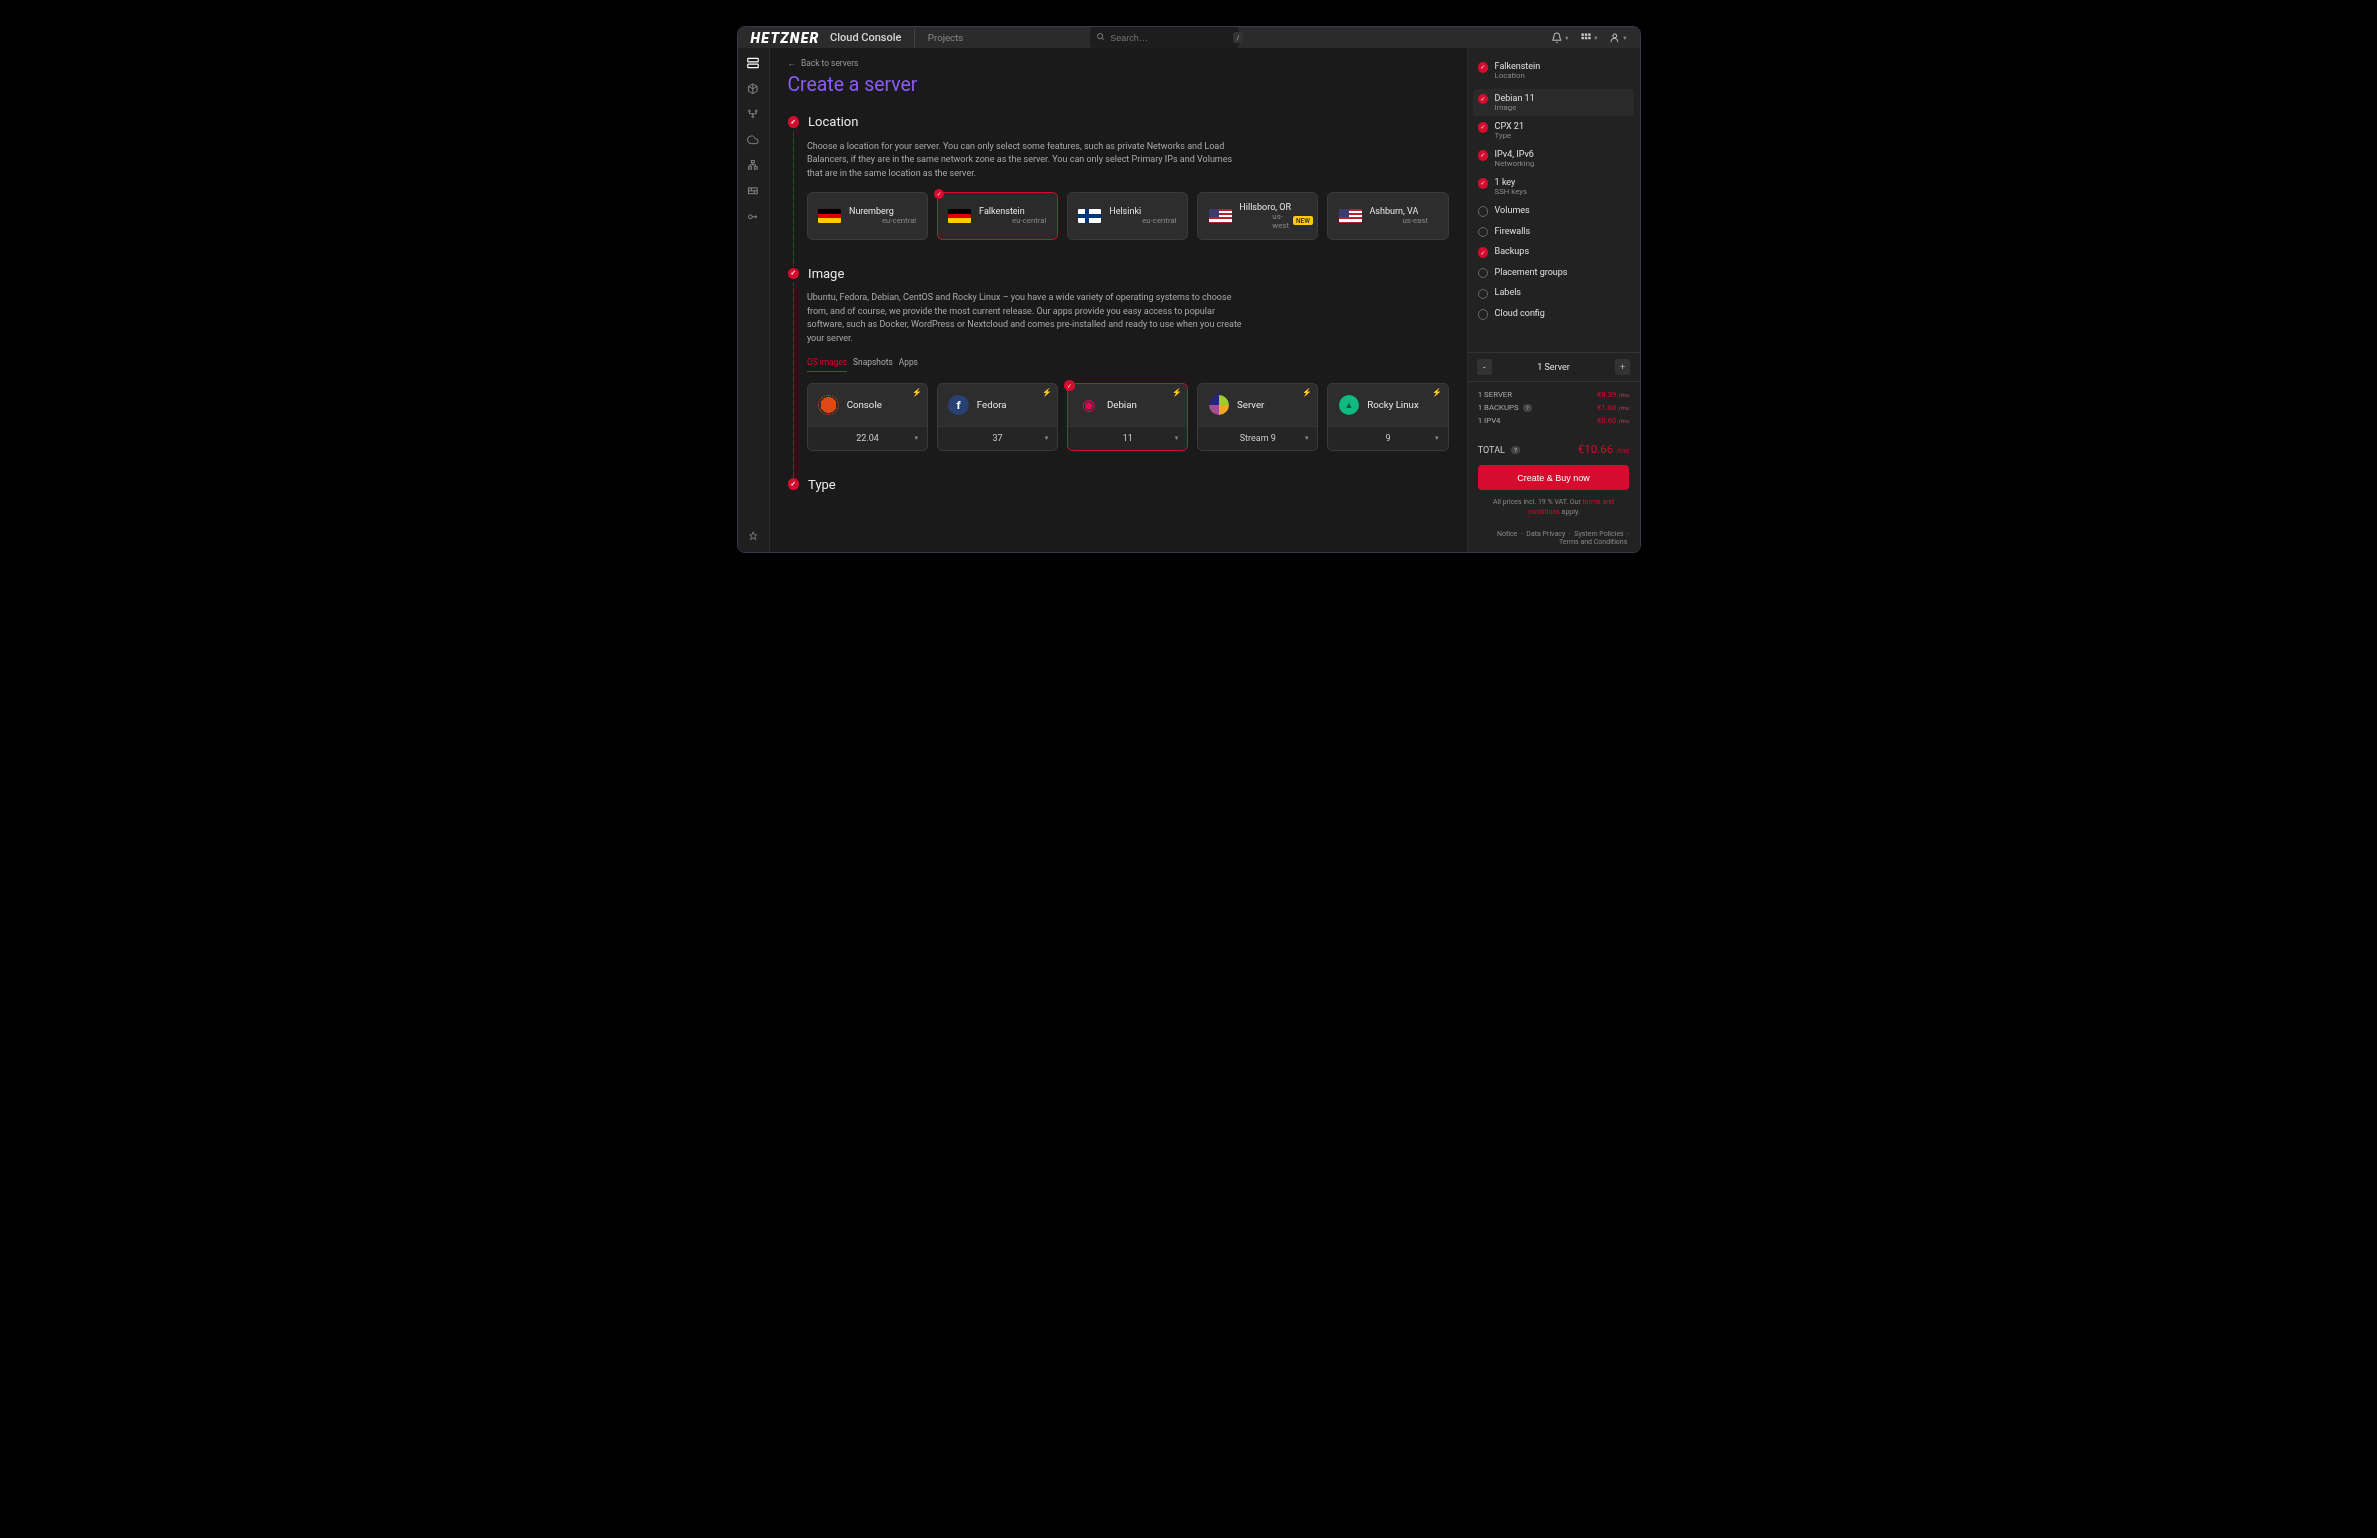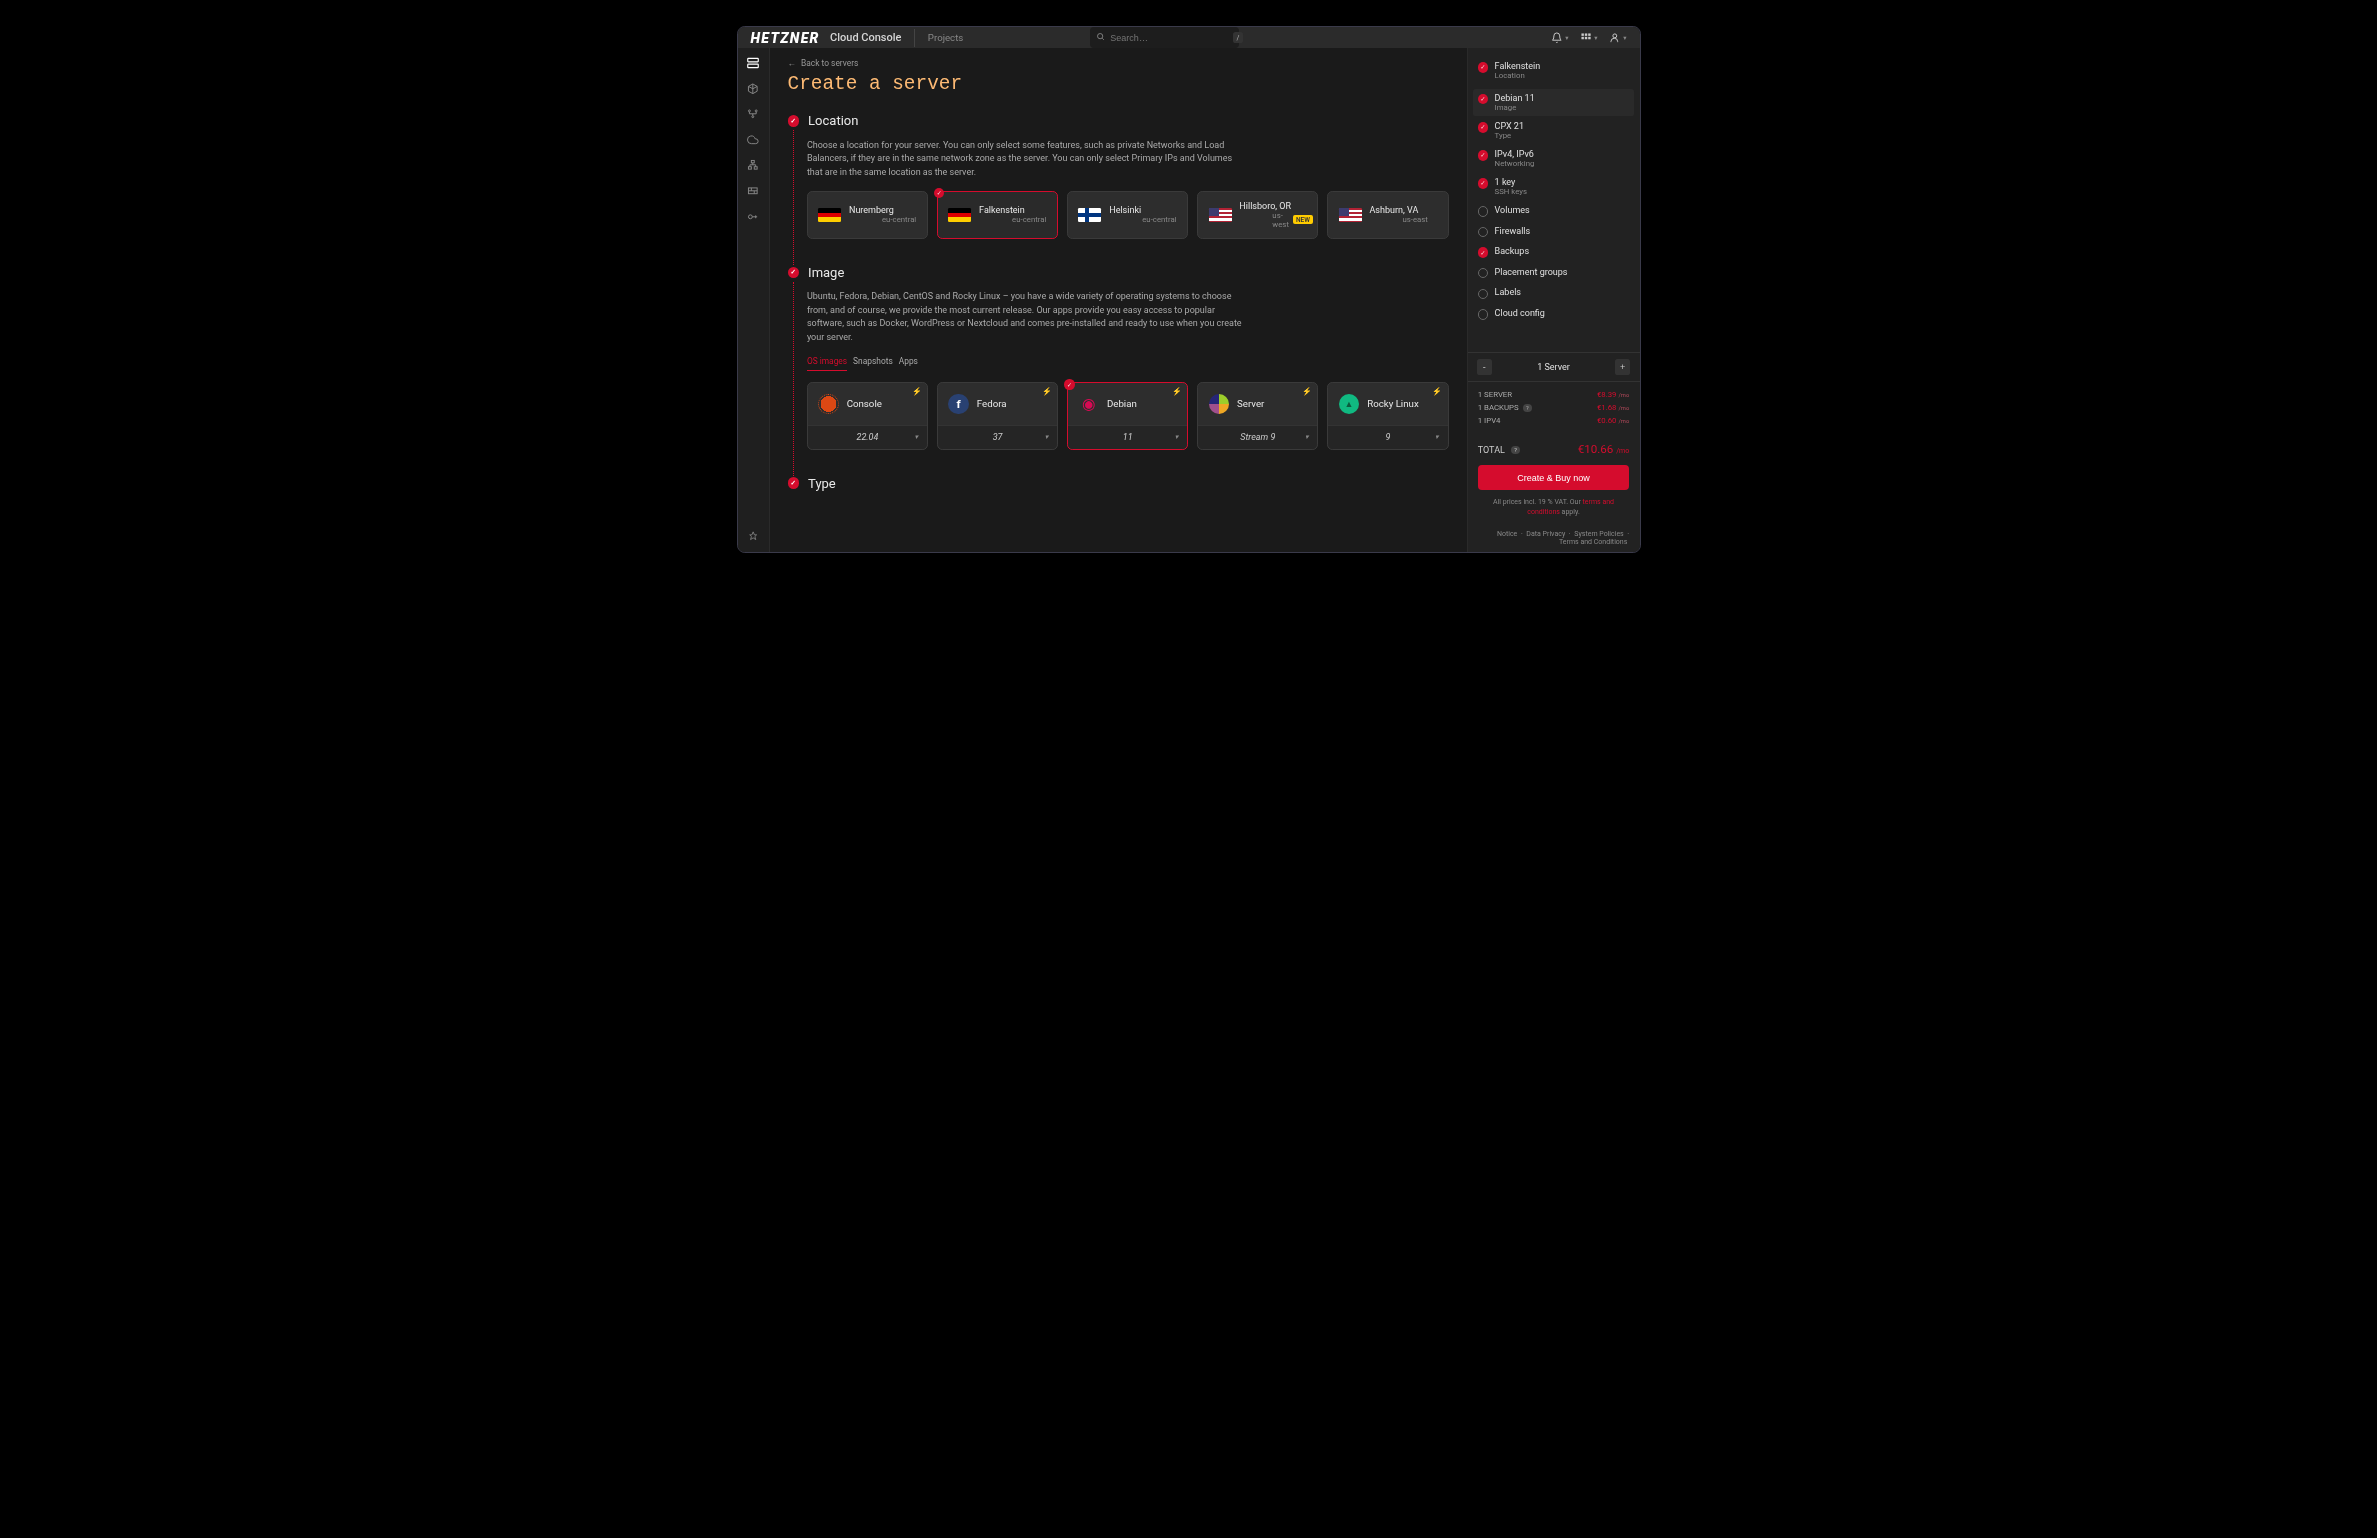--- a/index.html
+++ b/index.html
@@ -19,21 +19,21 @@
 
 .body-row { display: flex; height: 504px; }
 .leftbar { width: 32px; background: #1f1f1f; display: flex; flex-direction: column; align-items: center; padding-top: 7.8px; gap: 11.6px; border-right: 0.6px solid #2a2a2a; }
 .leftbar .icon { width: 14px; height: 14px; display: flex; align-items: center; justify-content: center; color: #888; cursor: pointer; }
 .leftbar .icon.active { color: #fff; }
 .leftbar .icon.active-wrap { border-left: 1.9px solid #d50c2d; padding-left: 0; margin-left: -1.9px; width: 100%; display: flex; justify-content: center; }
 .leftbar .pin { margin-top: auto; margin-bottom: 9px; }
 
 .main { flex: 1; padding: 10.3px 18px 0 18px; overflow-y: auto; }
 .backlink { display: flex; align-items: center; gap: 5.2px; color: #999; font-size: 8.4px; margin-bottom: 5.2px; }
-.page-title { font-size: 19.4px; color: #fdba74; font-weight: 400; margin-bottom: 18px; font-family: Liberation Mono, monospace; }
+.page-title { font-size: 19.4px; color: #8b5cf6; font-weight: 400; margin-bottom: 18px; }
 .section { margin-bottom: 26px; position: relative; }
 .sec-head { display: flex; align-items: center; gap: 9px; margin-bottom: 10.3px; }
 .red-dot { width: 11.6px; height: 11.6px; background: #d50c2d; border-radius: 50%; display: flex; align-items: center; justify-content: center; flex-shrink: 0; }
 .red-dot::after { content: "✓"; color: #fff; font-size: 6.5px; font-weight: bold; }
 .sec-title { font-size: 13px; color: #e8e8e8; font-weight: 400; }
 .sec-desc { color: #aaa; font-size: 9px; line-height: 1.5; margin-left: 19.4px; margin-bottom: 11.6px; max-width: 439px; }
 .dotted-line { position: absolute; left: 5.8px; top: 17px; bottom: -26px; border-left: 0.6px dotted #d50c2d; }
 
 .loc-cards { display: flex; gap: 9px; margin-left: 19.4px; }
 .loc-card { background: #2d2d2d; border: 0.6px solid #3a3a3a; border-radius: 5.2px; padding: 9px 10.3px; display: flex; align-items: center; gap: 7.8px; flex: 1; cursor: pointer; position: relative; min-width: 0; }
@@ -63,21 +63,21 @@
 .os-icon { width: 20.7px; height: 20.7px; border-radius: 50%; display: flex; align-items: center; justify-content: center; flex-shrink: 0; }
 .os-ubuntu { background: radial-gradient(circle, #dd4814 60%, transparent 60%); border: 1.9px dotted #dd4814; }
 .os-fedora { background: #294172; }
 .os-fedora::after { content: "f"; color: #fff; font-weight: bold; font-size: 11.6px; }
 .os-debian { background: transparent; }
 .os-debian::after { content: "◉"; color: #d70a53; font-size: 15.5px; }
 .os-centos { background: conic-gradient(#9ccd2a 0 25%, #efa724 25% 50%, #a14f8c 50% 75%, #262577 75%); }
 .os-rocky { background: #10b981; position: relative; }
 .os-rocky::after { content: "▲"; color: #0a5c3e; font-size: 9px; position: absolute; }
 .os-name { color: #e8e8e8; font-size: 9.7px; }
-.img-bot { background: #252525; border-top: 0.6px solid #333; padding: 6.5px 10.3px; display: flex; justify-content: center; align-items: center; gap: 6.5px; position: relative; border-radius: 0 0 5.2px 5.2px; font-style: italic; }
+.img-bot { background: #252525; border-top: 0.6px solid #333; padding: 6.5px 10.3px; display: flex; justify-content: center; align-items: center; gap: 6.5px; position: relative; border-radius: 0 0 5.2px 5.2px; }
 .img-ver { color: #ccc; font-size: 9px; }
 .img-bot .chev2 { position: absolute; right: 9px; color: #888; font-size: 7px; }
 
 .rightpanel { width: 173px; background: #222; border-left: 0.6px solid #2a2a2a; display: flex; flex-direction: column; }
 .rp-scroll { flex: 1; overflow-y: auto; padding: 13px 10.3px 6.5px 10.3px; }
 .rp-item { display: flex; align-items: flex-start; gap: 6.5px; margin-bottom: 9px; cursor: pointer; }
 .rp-item.selected-item { background: #2a2a2a; margin-left: -5.2px; margin-right: -5.2px; padding: 3.9px 5.2px; border-radius: 2.6px; margin-bottom: 5.2px; }
 .rp-check { width: 10.3px; height: 10.3px; border-radius: 50%; flex-shrink: 0; margin-top: 1.3px; }
 .rp-check.done { background: #d50c2d; display: flex; align-items: center; justify-content: center; }
 .rp-check.done::after { content: "✓"; color: #fff; font-size: 5.8px; }

